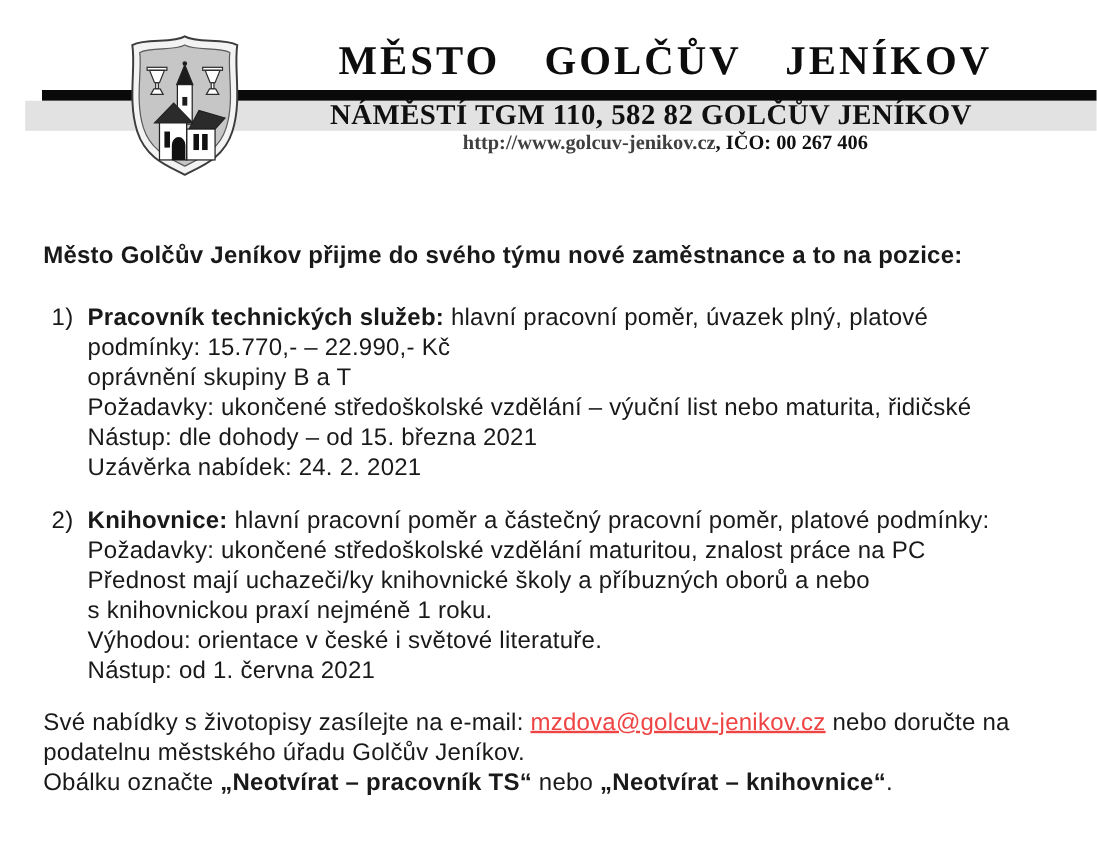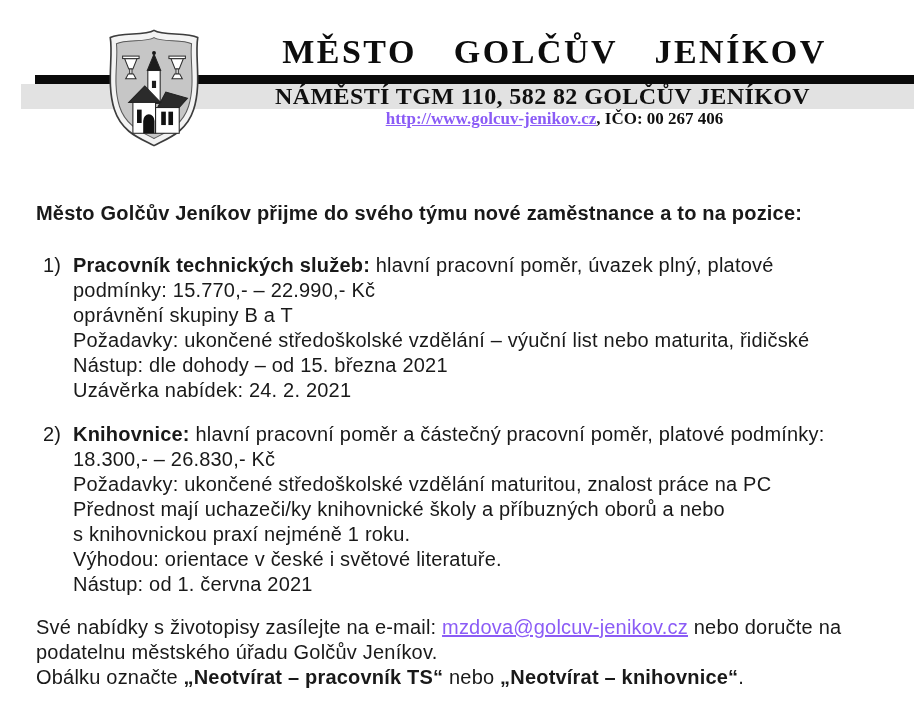--- a/index.html
+++ b/index.html
@@ -9,35 +9,35 @@
   .hdr{position:absolute;left:0;top:0;right:0;height:170px;}
   .bar{position:absolute;left:35px;right:0;top:75px;height:9px;background:#0a0a0a;}
   .band{position:absolute;left:21px;right:0;top:84px;height:25px;background:#e2e2e2;}
   .band .addr{display:block;text-align:center;padding-left:150px;
       font:bold 24px/25px "Liberation Serif",serif;letter-spacing:.4px;color:#101010;white-space:nowrap;}
   .title{position:absolute;left:195px;right:0;top:33px;text-align:center;
       font:bold 34px/38px "Liberation Serif",serif;letter-spacing:2.5px;word-spacing:26px;
       color:#0d0d0d;white-space:nowrap;}
   .web{position:absolute;left:195px;right:0;top:110px;text-align:center;
       font:bold 17px/18px "Liberation Serif",serif;color:#101010;white-space:nowrap;}
-  .web a{color:#8b5cf6;text-decoration:underline;cursor:pointer;}
+  .web a{color:#404040;cursor:pointer;}
   .shield{position:absolute;left:101px;top:27px;}
 
   
   .doc{position:absolute;left:36px;top:201px;right:0;}
   .line{font:20px/25px "Liberation Sans",sans-serif;letter-spacing:.2px;white-space:nowrap;color:#191919;}
   .b{font-weight:bold;}
   .intro{font-weight:bold;}
   .item1{margin-top:27px;}
   .item2{margin-top:19px;}
   .first{display:flex;}
   .num{flex:none;width:30px;padding-left:7px;}
   .cont{padding-left:37px;}
   .footer{margin-top:18px;}
-  .footer a{color:#8b5cf6;text-decoration:underline;cursor:pointer;}
+  .footer a{color:#ef4444;text-decoration:underline;cursor:pointer;}
 </style>
 </head>
 <body>
 
 <div class="page">
 
   <div class="hdr">
     <div class="bar"></div>
     <div class="band">
       <span class="addr">NÁMĚSTÍ TGM 110, 582 82 GOLČŮV JENÍKOV</span>
@@ -96,21 +96,20 @@
       <div class="line cont">Požadavky: ukončené středoškolské vzdělání – výuční list nebo maturita, řidičské</div>
       <div class="line cont">Nástup: dle dohody – od 15. března 2021</div>
       <div class="line cont">Uzávěrka nabídek: 24. 2. 2021</div>
     </div>
 
     <div class="item2">
       <div class="line first">
         <span class="num">2)</span>
         <span><span class="b">Knihovnice:</span><span> hlavní pracovní poměr a částečný pracovní poměr, platové podmínky:</span></span>
       </div>
-      <div class="line cont">18.300,- – 26.830,- Kč</div>
       <div class="line cont">Požadavky: ukončené středoškolské vzdělání maturitou, znalost práce na PC</div>
       <div class="line cont">Přednost mají uchazeči/ky knihovnické školy a příbuzných oborů a nebo</div>
       <div class="line cont">s knihovnickou praxí nejméně 1 roku.</div>
       <div class="line cont">Výhodou: orientace v české i světové literatuře.</div>
       <div class="line cont">Nástup: od 1. června 2021</div>
     </div>
 
     <div class="footer">
       <div class="line"><span>Své nabídky s životopisy zasílejte na e-mail: </span><a>mzdova@golcuv-jenikov.cz</a><span> nebo doručte na</span></div>
       <div class="line">podatelnu městského úřadu Golčův Jeníkov.</div>

